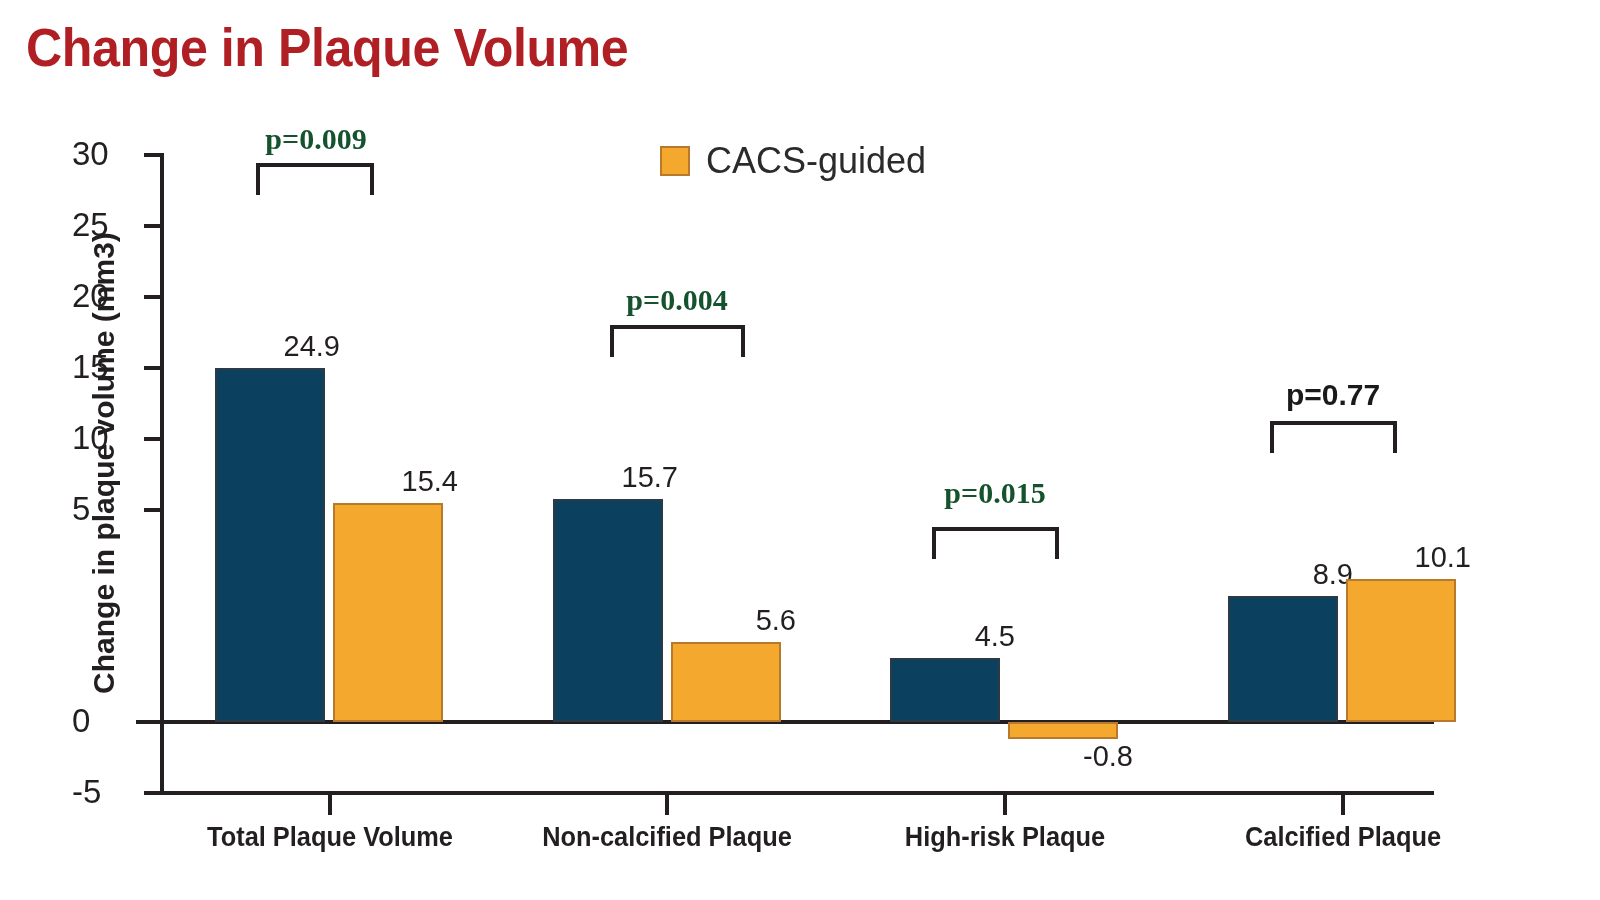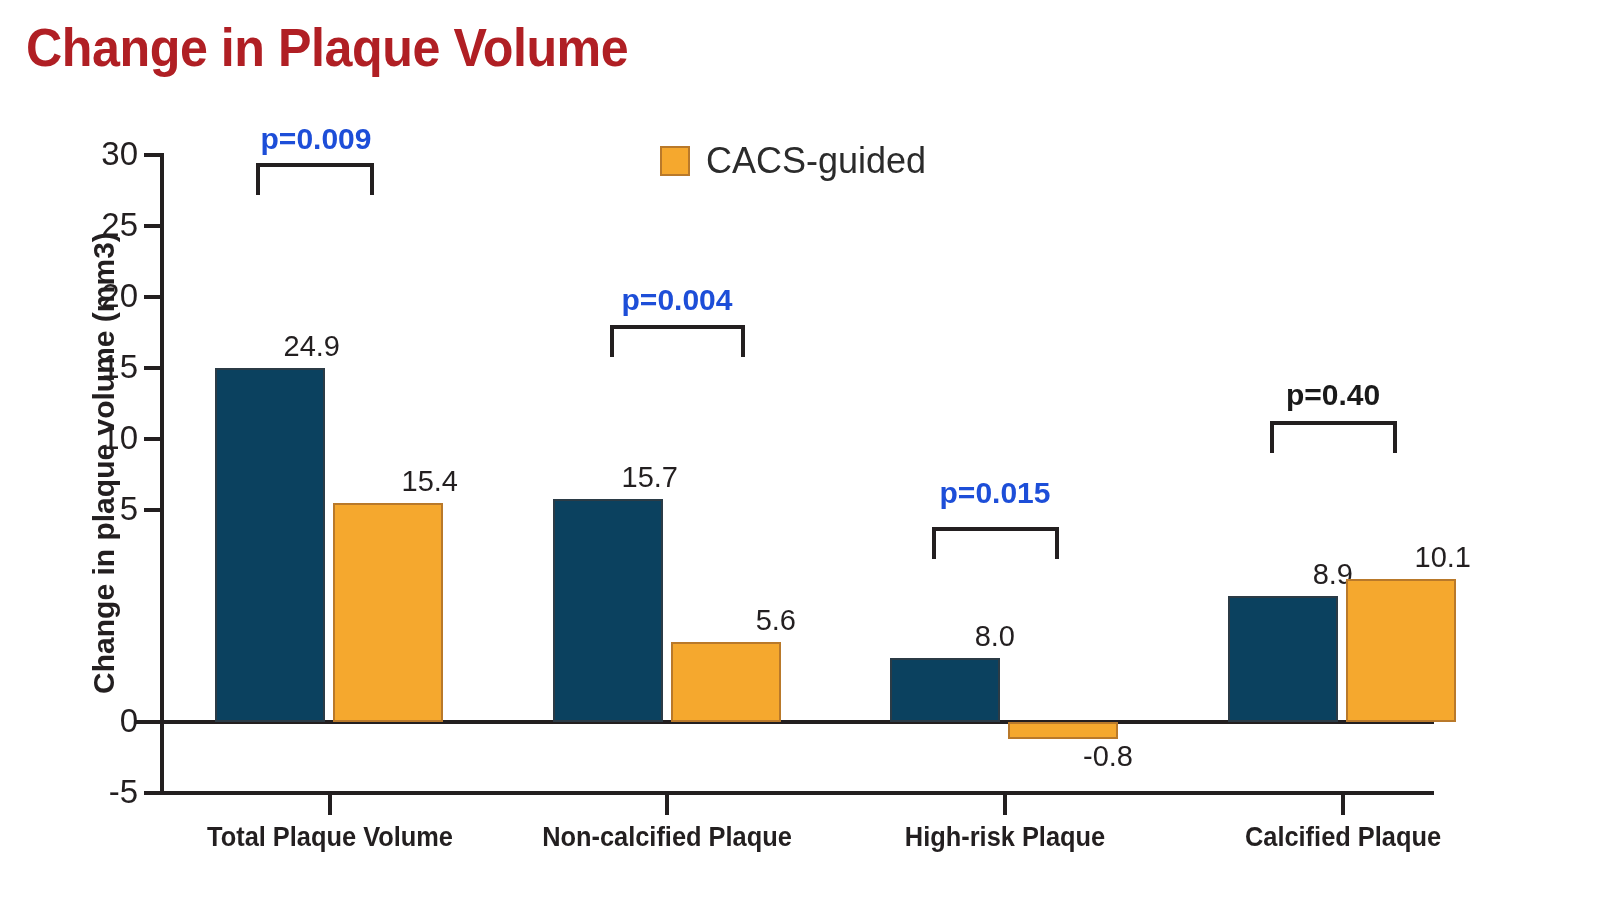--- a/index.html
+++ b/index.html
@@ -75,21 +75,21 @@
     width: 18px;
     height: 4px;
     left: 144px;
   }
   .y-tick-label {
     position: absolute;
     right: 1452px;       
     font-size: 33px;
     font-weight: 400;
     color: #231f20;
-    text-align: right;
+    text-align: left;
     width: 66px;
     left: 72px;
     font-family: "Liberation Sans", sans-serif;
   }
 
   .x-tick {
     position: absolute;
     background: #231f20;
     width: 4px;
     height: 22px;
@@ -156,21 +156,22 @@
   }
   .sig-label {
     position: absolute;
     font-size: 30px;
     font-weight: 700;
     text-align: center;
     white-space: nowrap;
     font-family: "Liberation Sans", sans-serif;
   }
   .sig-label.sig {
-    color: #1d4ed8;
+    color: #14532d;
+    font-family: Liberation Serif, serif;
   }
   .sig-label.ns {
     color: #1a1a1a;
   }
 
   
   #legend {
     position: absolute;
     left: 660px;
     top: 140px;
@@ -255,36 +256,36 @@
     <div class="bar usual" style="left:553px; top:499px; width:110px; height:223px;"></div>
     <div class="bar-label" style="left:538px; top:461px; width:140px;">15.7</div>
 
     <div class="bar cacs" style="left:671px; top:642px; width:110px; height:80px;"></div>
     <div class="bar-label" style="left:656px; top:604px; width:140px;">5.6</div>
 
     <div class="sig-bracket" style="left:610px; top:325px; width:135px; height:32px;"></div>
     <div class="sig-label sig" style="left:606px; top:283px; width:142px;">p=0.004</div>
 
     <div class="bar usual" style="left:890px; top:658px; width:110px; height:64px;"></div>
-    <div class="bar-label" style="left:875px; top:620px; width:140px;">8.0</div>
+    <div class="bar-label" style="left:875px; top:620px; width:140px;">4.5</div>
 
     <div class="bar cacs" style="left:1008px; top:722px; width:110px; height:17px;"></div>
     <div class="bar-label" style="left:993px; top:740px; width:140px;">-0.8</div>
 
     <div class="sig-bracket" style="left:932px; top:527px; width:127px; height:32px;"></div>
     <div class="sig-label sig" style="left:924px; top:476px; width:142px;">p=0.015</div>
 
     <div class="bar usual" style="left:1228px; top:596px; width:110px; height:126px;"></div>
     <div class="bar-label" style="left:1213px; top:558px; width:140px;">8.9</div>
 
     <div class="bar cacs" style="left:1346px; top:579px; width:110px; height:143px;"></div>
     <div class="bar-label" style="left:1331px; top:541px; width:140px;">10.1</div>
 
     <div class="sig-bracket" style="left:1270px; top:421px; width:127px; height:32px;"></div>
-    <div class="sig-label ns" style="left:1262px; top:378px; width:142px;">p=0.40</div>
+    <div class="sig-label ns" style="left:1262px; top:378px; width:142px;">p=0.77</div>
 
     <div class="x-tick" style="left:328px;"></div>
     <div class="x-tick-label" style="left:150px; width:360px;">Total Plaque Volume</div>
 
     <div class="x-tick" style="left:665px;"></div>
     <div class="x-tick-label" style="left:487px; width:360px;">Non-calcified Plaque</div>
 
     <div class="x-tick" style="left:1003px;"></div>
     <div class="x-tick-label" style="left:825px; width:360px;">High-risk Plaque</div>
 

